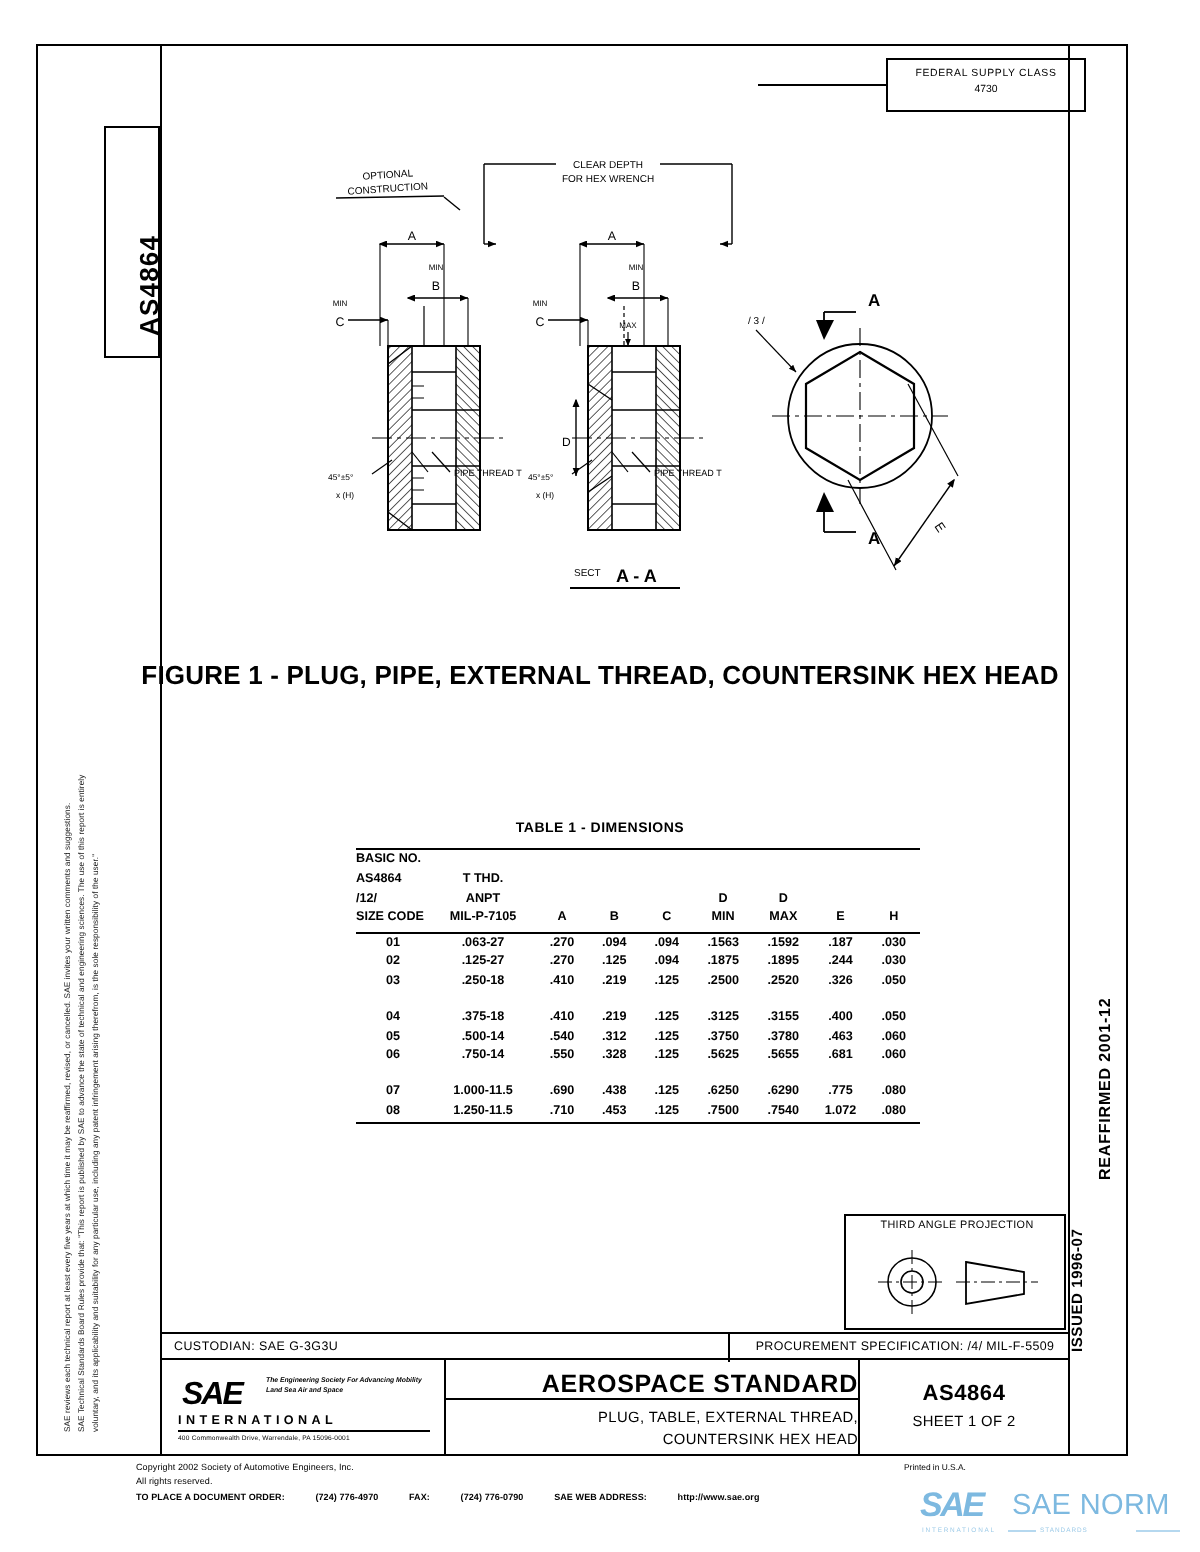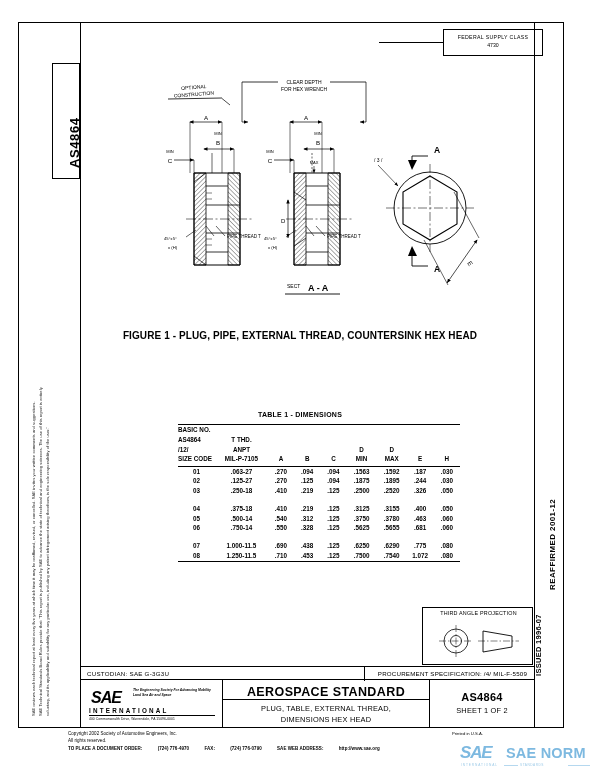--- a/index.html
+++ b/index.html
@@ -140,21 +140,21 @@
   #figure-svg {
     position: absolute;
     left: 82px; top: 60px;
   }
 
   #figure-caption {
     position: absolute;
     left: 0; top: 330px;
     width: 600px;
     text-align: center;
-    font-size: 10px;
+    font-size: 13px;
     font-weight: bold;
     letter-spacing: .1px;
   }
 
   
   #table-title {
     position: absolute;
     left: 0; top: 411px;
     width: 600px;
     text-align: center;
@@ -246,21 +246,21 @@
     position: absolute;
     left: 0; top: 0;
     width: 142px; height: 48px;
     border-right: 1px solid #000;
   }
   #tb-title-cell {
     position: absolute;
     left: 142px; top: 0;
     width: 207px; height: 48px;
     border-right: 1px solid #000;
-    text-align: center;
+    text-align: right;
   }
   #tb-num-cell {
     position: absolute;
     left: 349px; top: 0;
     width: 104px; height: 48px;
     text-align: center;
   }
   #tb-as-std {
     margin-top: 5px;
     font-size: 12.5px;
@@ -365,21 +365,21 @@
     font-size: 17px;
     font-weight: bold;
     font-style: italic;
     letter-spacing: -1.2px;
     color: #7db9e0;
   }
   #wm-norm {
     position: absolute;
     left: 48px; top: 3px;
     font-size: 14.5px;
-    font-weight: bold;
+    font-weight: normal;
     color: #7db9e0;
     letter-spacing: .2px;
   }
   #wm-sub1 {
     position: absolute;
     left: 3px; top: 21px;
     font-size: 3.2px;
     color: #9ecbe8;
     letter-spacing: .9px;
   }
@@ -760,21 +760,21 @@
       <div id="sae-tagline">The Engineering Society For Advancing Mobility Land Sea Air and Space</div>
       <div id="sae-intl">INTERNATIONAL</div>
       <div id="sae-intl-rule"></div>
       <div id="sae-addr">400 Commonwealth Drive, Warrendale, PA  15096-0001</div>
     </div>
 
     <div id="tb-title-cell">
       <div id="tb-as-std">AEROSPACE STANDARD</div>
       <div id="tb-title-divider"></div>
       <div id="tb-title-1">PLUG, TABLE, EXTERNAL THREAD,</div>
-      <div id="tb-title-2">DIMENSIONS HEX HEAD</div>
+      <div id="tb-title-2">COUNTERSINK HEX HEAD</div>
     </div>
 
     <div id="tb-num-cell">
       <div id="tb-docnum">AS4864</div>
       <div id="tb-sheet">SHEET 1 OF 2</div>
     </div>
   </div>
 
   <div id="footer">
     <div class="f-line">Copyright 2002 Society of Automotive Engineers, Inc.</div>

